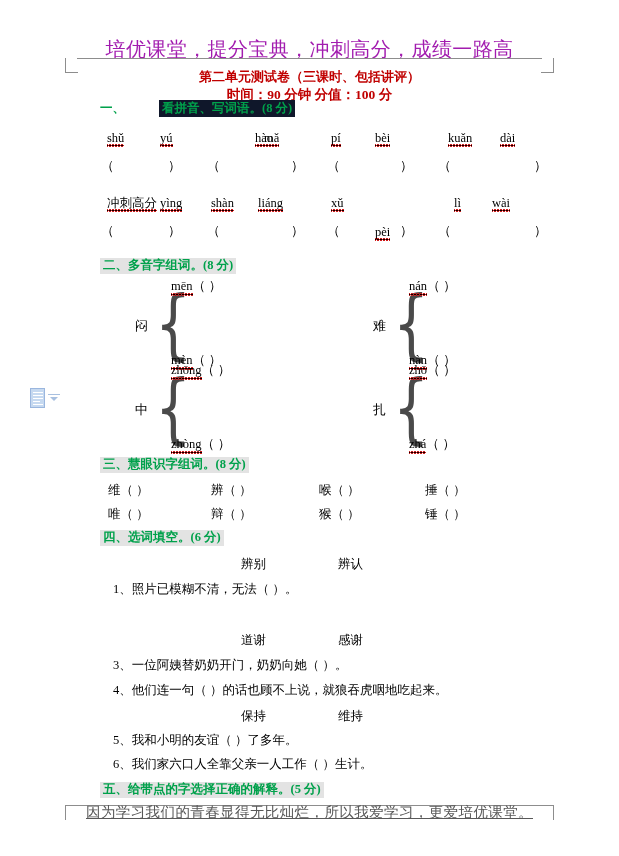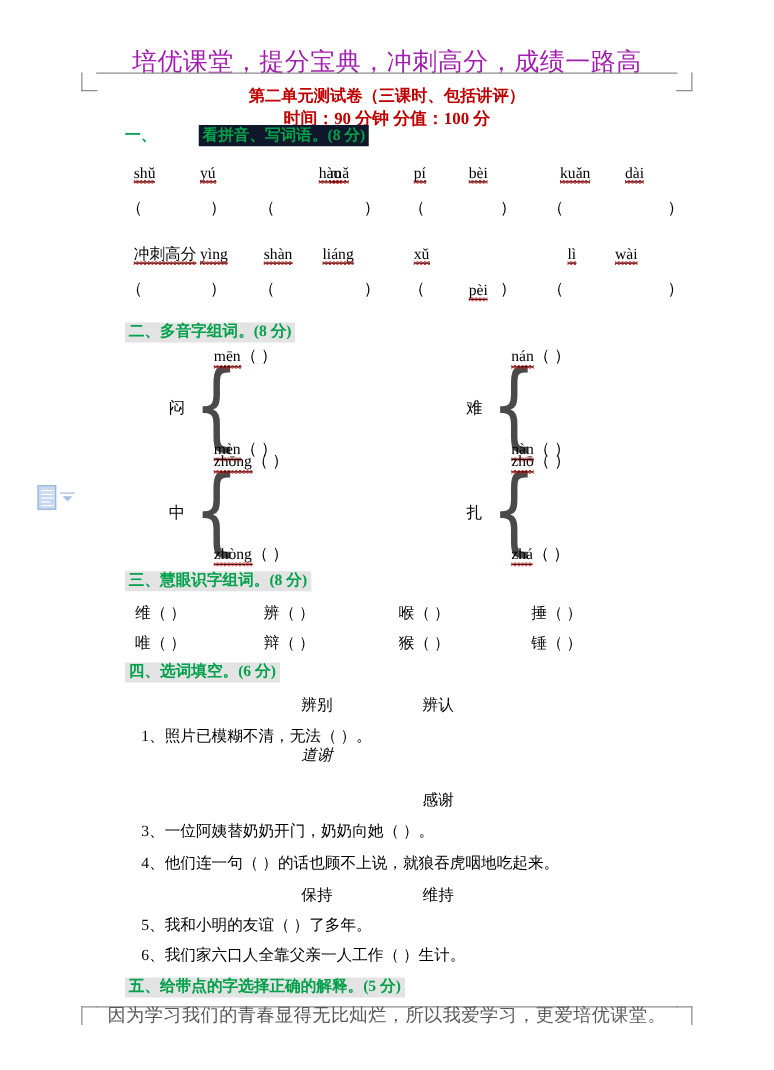--- a/index.html
+++ b/index.html
@@ -61,20 +61,21 @@
   }
   .ftr-text {
     position: absolute;
     bottom: 34px;
     left: 0;
     right: 0;
     text-align: center;
     font-size: 14.5px;
     color: #585858;
     letter-spacing: 0.4px;
+    text-decoration: underline;
   }
 
   
   .doc-title, .doc-sub {
     position: absolute;
     left: 0; right: 0;
     text-align: center;
     color: #c00000;
     font-weight: bold;
   }
@@ -305,21 +306,21 @@
   <div class="t" style="left:319px; top:507px;">猴（            ）</div>
   <div class="t" style="left:425px; top:507px;">锤（            ）</div>
 
   <div class="sec" style="left:100px; top:530px;">四、选词填空。(6 分)</div>
 
   <div class="t" style="left:241px; top:557px;">辨别</div>
   <div class="t" style="left:338px; top:557px;">辨认</div>
 
   <div class="t" style="left:113px; top:582px;">1、照片已模糊不清，无法（              ）。</div>
 
-  <div class="t" style="left:241px; top:597px;font-style:italic;">道谢</div>
+  <div class="t" style="left:241px; top:633px;">道谢</div>
   <div class="t" style="left:338px; top:633px;">感谢</div>
 
   <div class="t" style="left:113px; top:658px;">3、一位阿姨替奶奶开门，奶奶向她（              ）。</div>
   <div class="t" style="left:113px; top:683px;">4、他们连一句（              ）的话也顾不上说，就狼吞虎咽地吃起来。</div>
 
   <div class="t" style="left:241px; top:709px;">保持</div>
   <div class="t" style="left:338px; top:709px;">维持</div>
 
   <div class="t" style="left:113px; top:733px;">5、我和小明的友谊（              ）了多年。</div>
   <div class="t" style="left:113px; top:757px;">6、我们家六口人全靠父亲一人工作（              ）生计。</div>

